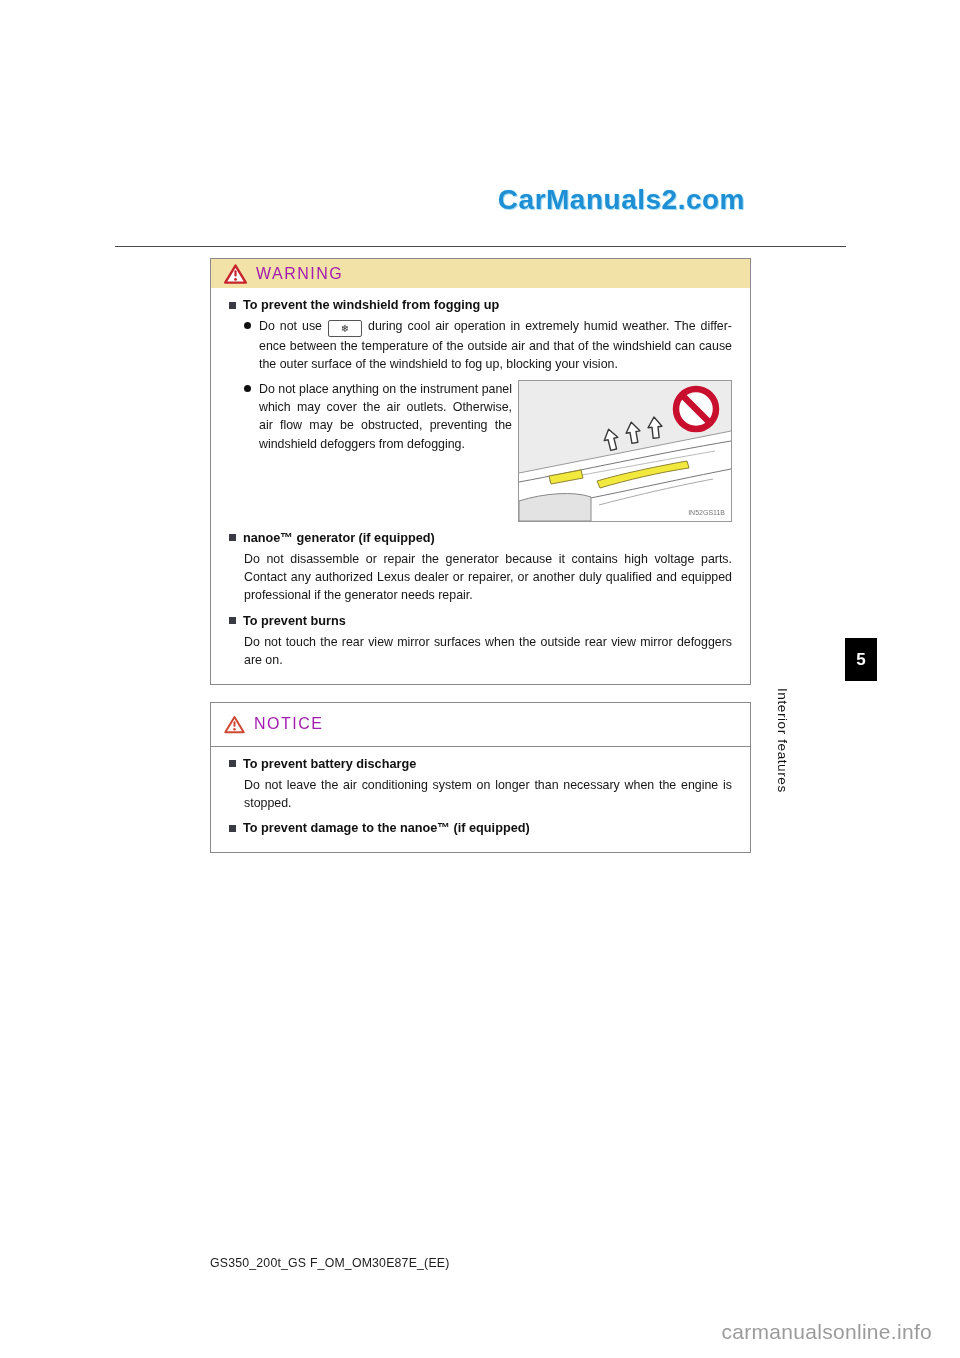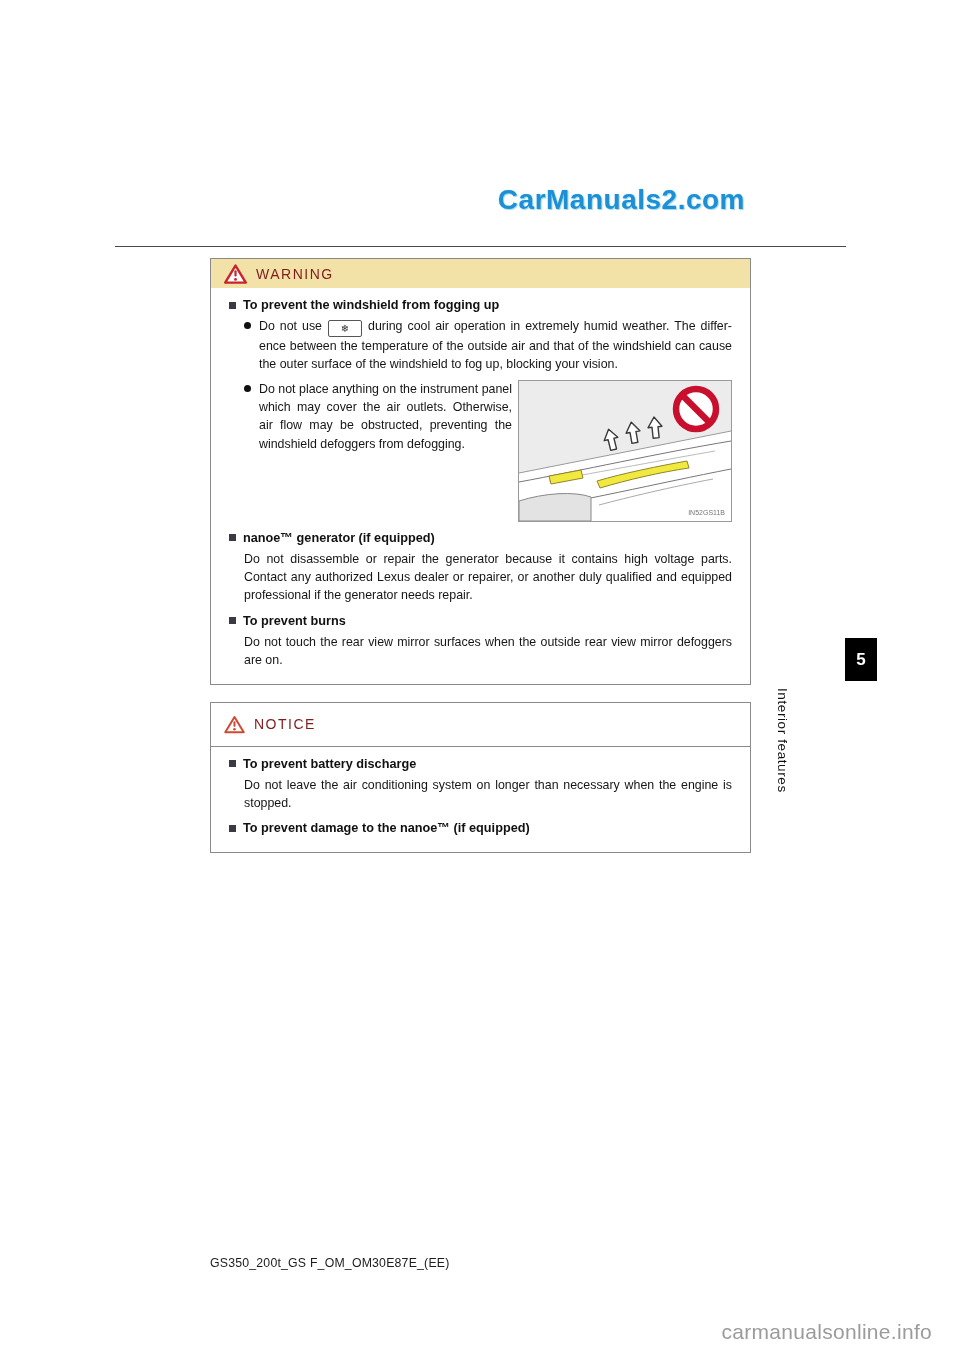--- a/index.html
+++ b/index.html
@@ -21,21 +21,21 @@
   .rule{position:absolute;top:246px;left:115px;width:731px;border-top:1.5px solid #4a4a4a;height:0;}
 
   
   .content-col{position:absolute;left:210px;top:258px;width:541px;display:flex;
                flex-direction:column;gap:17px;}
   .box{border:1px solid #8a8a8a;background:#fff;box-sizing:border-box;width:100%;}
   .warn-hdr{display:flex;align-items:center;gap:9px;height:29px;
             background:var(--warning_header_bg,#f3e2a7);padding:0 10px 0 13px;box-sizing:border-box;}
   .notice-hdr{display:flex;align-items:center;gap:9px;height:44px;padding:0 10px 0 13px;
               border-bottom:1px solid #8a8a8a;box-sizing:border-box;background:#fff;}
-  .hdr-word{font-size:14px;letter-spacing:1.5px;color:#7f1d1d;text-align:right;}
+  .hdr-word{font-size:16px;letter-spacing:1.5px;color:#a21caf;text-align:right;}
 
   .box-body{padding:10px 18px 12px 18px;}
   .sec{margin-bottom:9px;}
   .sec:last-child{margin-bottom:2px;}
   .sec-h{display:flex;align-items:center;gap:7px;font-weight:bold;font-size:12.7px;
          margin-bottom:5px;color:#111;text-align:center;}
   .sq{width:7px;height:7px;background:#3a3a44;flex:none;}
   .sec-body{margin-left:15px;font-size:12.4px;line-height:1.48;text-align:justify;color:#161616;}
   .bullet{display:flex;gap:8px;margin-left:15px;margin-bottom:6px;}
   .dot{width:7px;height:7px;border-radius:50%;background:#101010;flex:none;margin-top:5px;}

